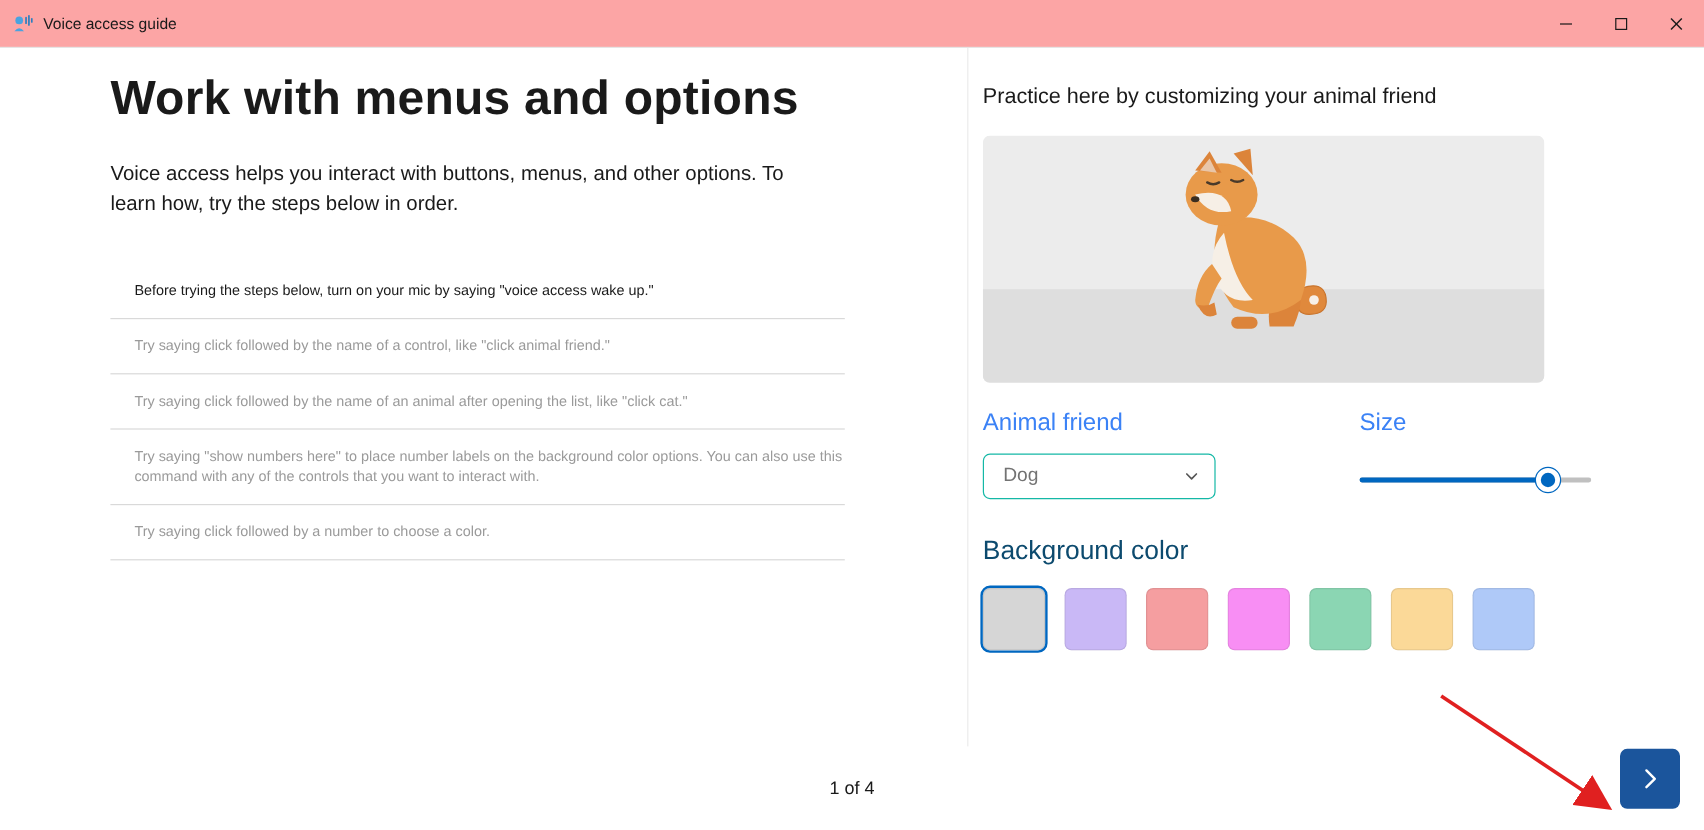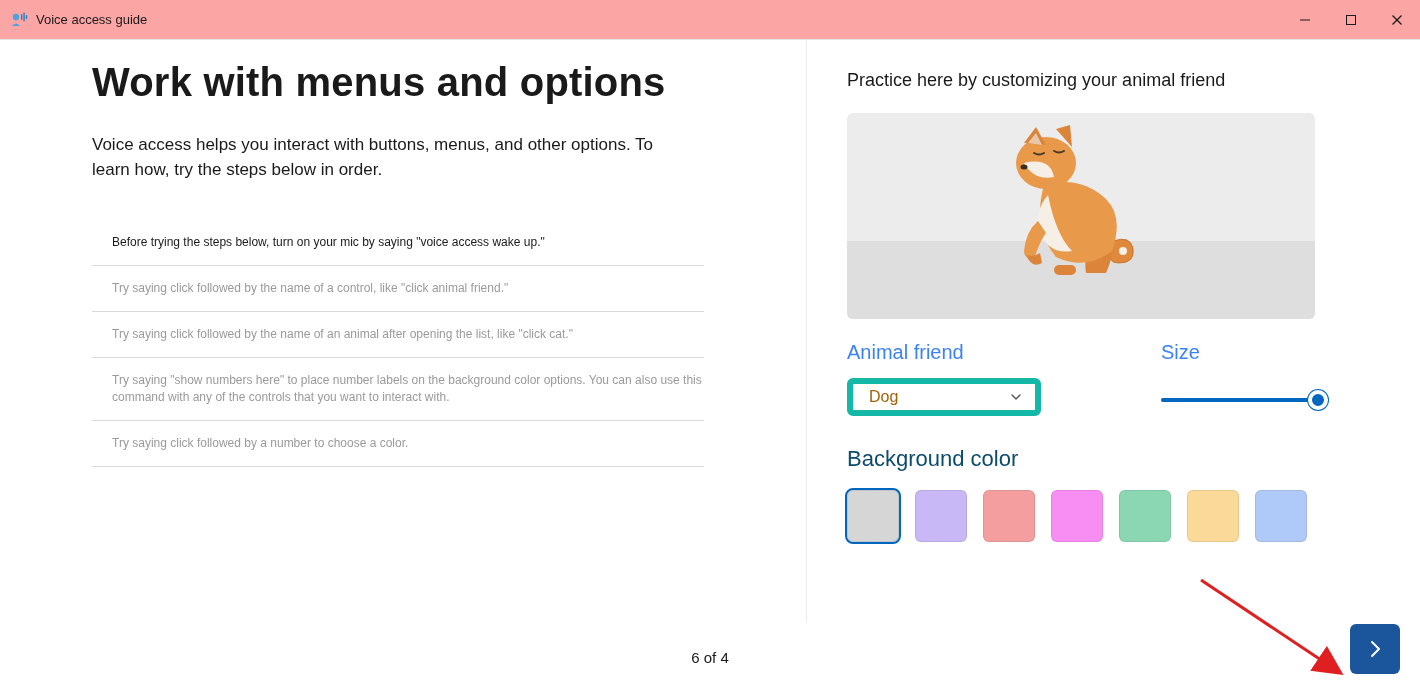--- a/index.html
+++ b/index.html
@@ -57,45 +57,45 @@
   }
   .step.active { color:#1a1a1a; font-weight:400; }
   .step.inactive { color:#9a9a9a; }
   .step:first-child { padding-top:4px; }
 
   
   .right {
     position:absolute;
     left:806px; top:0; width:520px; bottom:70px;
     border-left:1px solid #ececec;
-    padding: 30px 0 0 40px;
+    padding: 30px 0 0 12px;
   }
   .practice-title {
     font-size:18px; color:#1a1a1a; margin-bottom:22px;
   }
   .preview {
     width:468px; height:206px;
     border-radius:6px;
     overflow:hidden;
     position:relative;
     margin-bottom:22px;
   }
   .preview .sky { position:absolute; inset:0; background:#ececec; }
   .preview .ground { position:absolute; left:0; right:0; bottom:0; height:78px; background:#dedede; }
   .preview .dog { position:absolute; left:50%; bottom:32px; transform:translateX(-50%); }
 
   .controls-row { display:flex; gap:120px; margin-bottom:30px;}
   .ctrl-label { font-size:20px; color:#3b82f6; margin-bottom:14px; }
 
   .dropdown {
     width:194px; height:38px;
-    border:6px solid #14b8a6; border-radius:6px;
+    border:1px solid #14b8a6; border-radius:6px;
     display:flex; align-items:center; justify-content:space-between;
     padding:0 12px 0 16px;
-    font-size:16px; color:#a16207;
+    font-size:16px; color:#737373;
     background:#fff;
   }
 
   .size-ctrl { width:196px; }
   .slider {
     position:relative; height:20px; margin-top:26px;
   }
   .slider .track-bg {
     position:absolute; left:0; right:0; top:8px; height:4px; border-radius:2px;
     background:#c0c0c0;
@@ -257,21 +257,21 @@
         <div class="swatch selected" style="background: rgb(214, 214, 214);"></div>
         <div class="swatch" style="background: rgb(201, 184, 246);"></div>
         <div class="swatch" style="background: rgb(245, 158, 160);"></div>
         <div class="swatch" style="background: rgb(248, 142, 244);"></div>
         <div class="swatch" style="background: rgb(139, 214, 179);"></div>
         <div class="swatch" style="background: rgb(251, 217, 152);"></div>
         <div class="swatch" style="background: rgb(175, 201, 248);"></div>
       </div>
   </div>
 
-  <div class="pager">6 of 4</div>
+  <div class="pager">1 of 4</div>
 
   <div class="next-btn">
     <svg width="22" height="22" viewBox="0 0 22 22">
       <path d="M8 4 l7 7 l-7 7" fill="none" stroke="#ffffff" stroke-width="2" stroke-linecap="round" stroke-linejoin="round"></path>
     </svg>
   </div>
 
   <svg class="red-arrow" viewBox="0 0 155 110">
     <defs>
       <marker id="ah" markerWidth="10" markerHeight="10" refX="7" refY="5" orient="auto">

